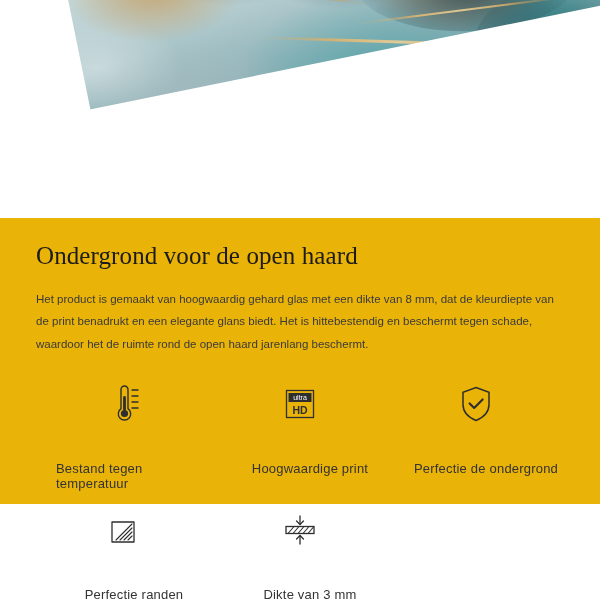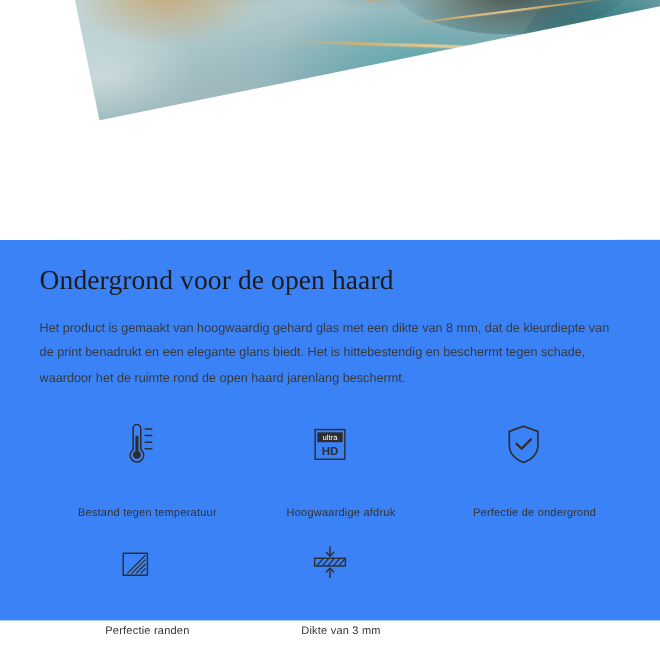--- a/index.html
+++ b/index.html
@@ -5,22 +5,22 @@
   * { box-sizing: border-box; }
   html, body {
     margin: 0; padding: 0;
     width: 600px; height: 600px;
     background: #ffffff;
     font-family: "Liberation Sans", sans-serif;
     overflow: hidden;
   }
   .page {
     position: relative;
-    width: 600px; height: 564px;
-    background: #3b82f6;
+    width: 600px; height: 504px;
+    background: #eab308;
   }
 
   
   .hero {
     position: relative;
     width: 600px;
     height: 218px;
     overflow: hidden;
     background: #ffffff;
   }
@@ -148,23 +148,23 @@
     gap: 24px;
   }
   .feature-icon {
     height: 46px;
     display: flex;
     align-items: center;
     justify-content: center;
   }
   .feature-label {
     margin-top: 10px;
-    font-size: 10px;
+    font-size: 13px;
     color: #333333;
-    text-align: right;
+    text-align: left;
     letter-spacing: .2px;
     margin-left: 20px;
   }
   svg { display: block; }
 </style>
 </head>
 <body>
 
 <div class="page">
 
@@ -216,21 +216,21 @@
 
       <div class="feature">
         <div class="feature-icon">
           <svg width="40" height="40" viewBox="0 0 40 40">
             <rect x="6.5" y="6.5" width="27" height="27" fill="none" stroke="#2e2e2e" stroke-width="1.3"></rect>
             <rect x="8.5" y="9" width="23" height="9" fill="#2e2e2e"></rect>
             <text x="20" y="16.4" text-anchor="middle" font-family="Liberation Sans, sans-serif" font-size="7" fill="#ffffff">ultra</text>
             <text x="20" y="29.5" text-anchor="middle" font-family="Liberation Sans, sans-serif" font-size="10.5" font-weight="bold" fill="#2e2e2e">HD</text>
           </svg>
         </div>
-        <div class="feature-label">Hoogwaardige afdruk</div>
+        <div class="feature-label">Hoogwaardige print</div>
       </div>
 
       <div class="feature">
         <div class="feature-icon">
           <svg width="40" height="44" viewBox="0 0 40 44">
             <path d="M20 5.5 L33 10.2 V22.5 C33 30.5 27.2 35.6 20 38.5 C12.8 35.6 7 30.5 7 22.5 V10.2 Z" fill="none" stroke="#2e2e2e" stroke-width="1.5"></path>
             <path d="M13.6 21.4 l4.6 4.6 l8.4 -8.6" fill="none" stroke="#2e2e2e" stroke-width="2.1" stroke-linecap="round" stroke-linejoin="round"></path>
           </svg>
         </div>
         <div class="feature-label">Perfectie de ondergrond</div>

